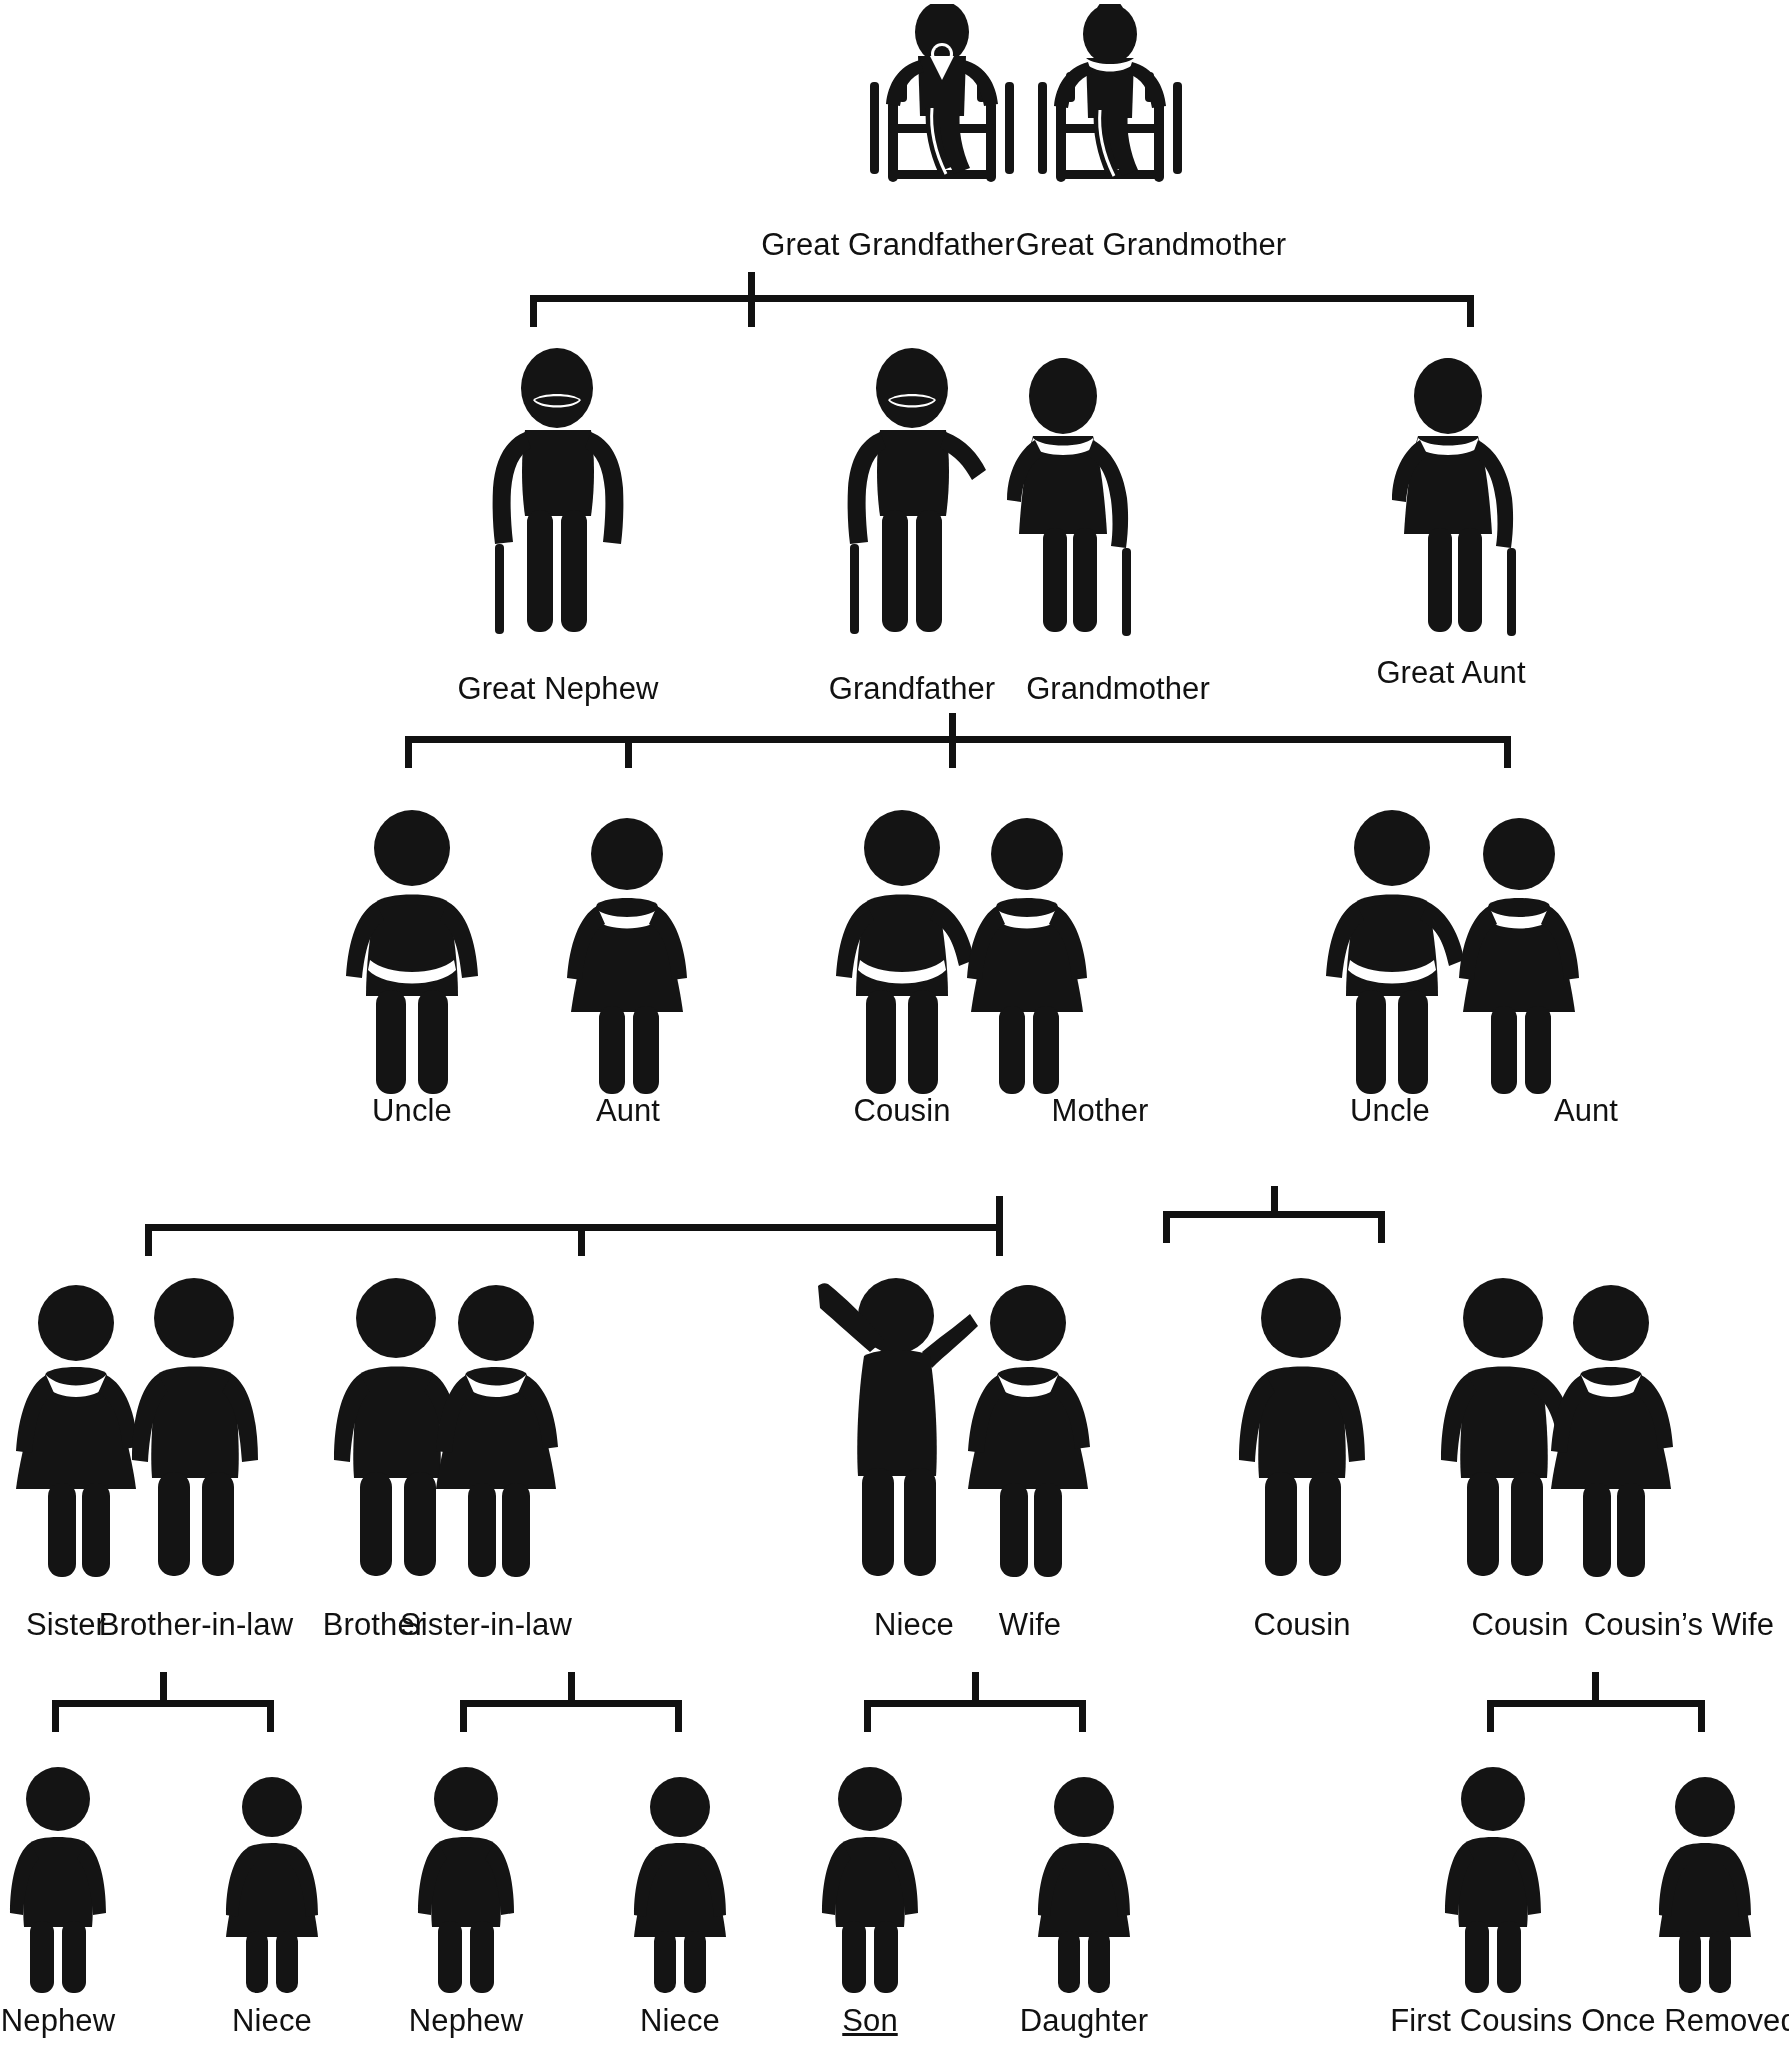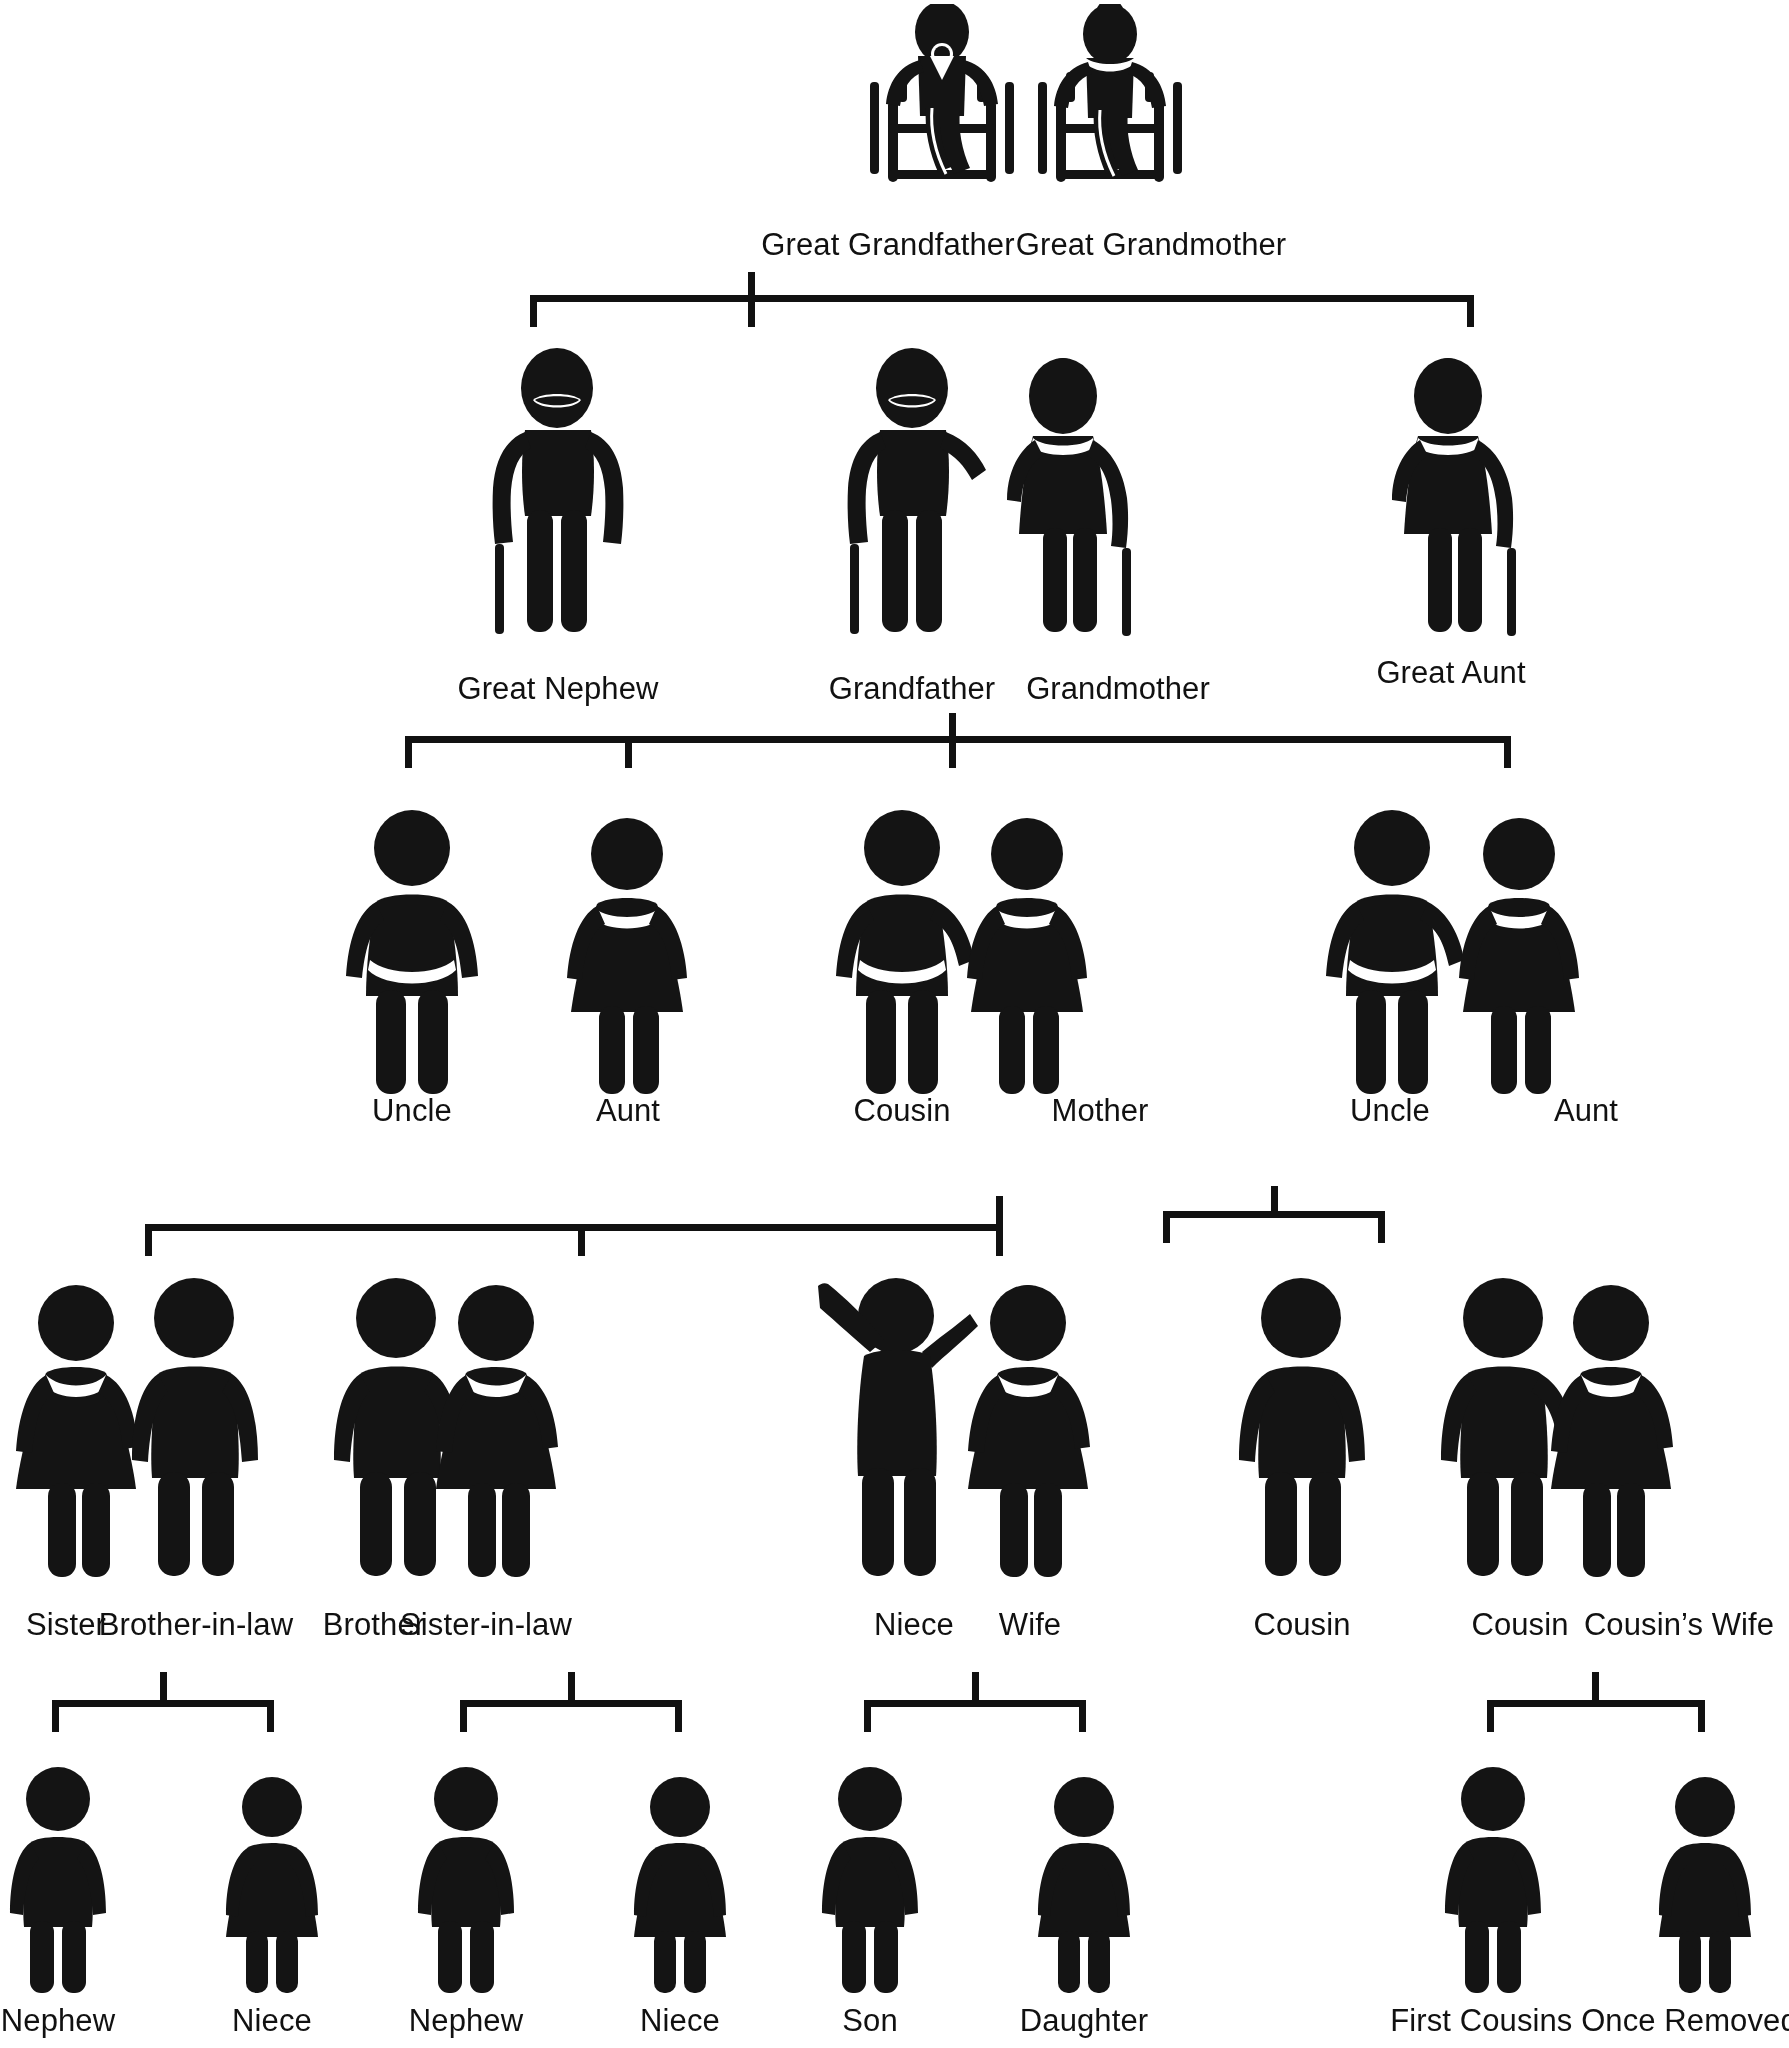--- a/index.html
+++ b/index.html
@@ -496,21 +496,21 @@
       <g class="fig-fill">
         <ellipse cx="50" cy="32" rx="32" ry="32"></ellipse>
         <path d="M22 76 C16 104 14 140 16 160 L84 160 C86 140 84 104 78 76 C70 68 30 68 22 76 Z"></path>
         <path d="M22 76 C8 86 2 116 2 146 L15 148 C17 122 22 100 31 92 Z"></path>
         <path d="M78 76 C92 86 98 116 98 146 L85 148 C83 122 78 100 69 92 Z"></path>
         <rect x="22" y="154" width="24" height="72" rx="11"></rect>
         <rect x="54" y="154" width="24" height="72" rx="11"></rect>
       </g>
     </svg>
   </div>
-  <div class="lbl" style="left:870px;top:2004px;">Son</div>
+  <div class="lbl" style="left:870px;top:2004px;text-decoration:underline;">Son</div>
 
   <div class="person" style="left:1034px;top:1777px;">
     <svg width="100" height="220" viewBox="0 0 100 220" aria-hidden="true">
       <g class="fig-fill">
         <ellipse cx="50" cy="30" rx="30" ry="30"></ellipse>
         <path d="M24 72 C14 100 6 140 4 160 L96 160 C94 140 86 100 76 72 C68 64 32 64 24 72 Z"></path>
         <path d="M24 72 C10 82 4 110 4 138 L16 140 C18 114 24 96 32 88 Z"></path>
         <path d="M76 72 C90 82 96 110 96 138 L84 140 C82 114 76 96 68 88 Z"></path>
         <rect x="24" y="154" width="22" height="62" rx="10"></rect>
         <rect x="54" y="154" width="22" height="62" rx="10"></rect>

